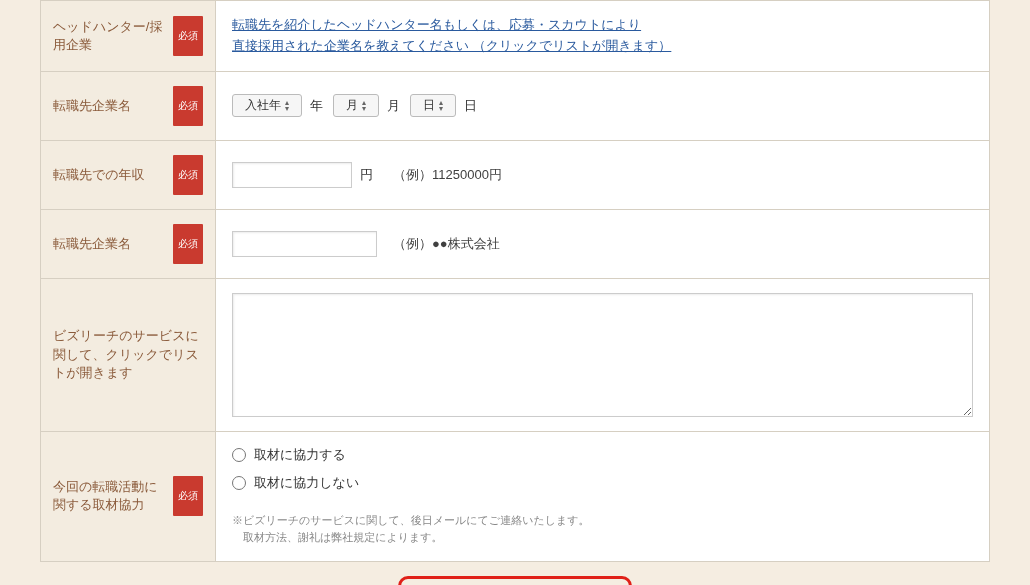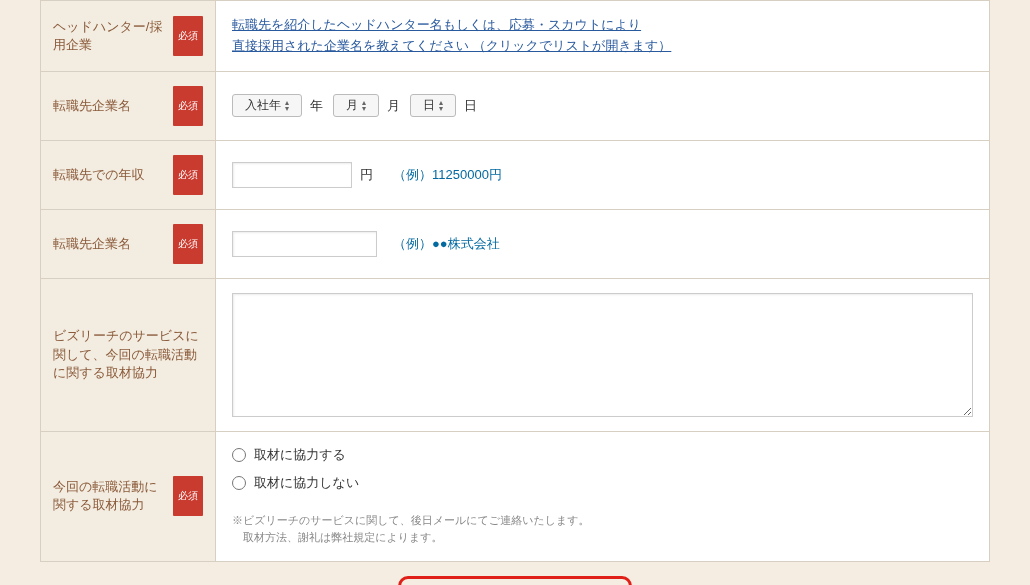--- a/index.html
+++ b/index.html
@@ -75,21 +75,21 @@
     .unit { margin: 0 4px 0 2px; }
     .text-input {
       border: 1px solid #ccc;
       padding: 5px 8px;
       width: 120px;
       height: 26px;
       box-shadow: inset 1px 1px 2px rgba(0,0,0,0.08);
       font-size: 13px;
     }
     .text-input.wider { width: 145px; }
-    .example { color: #0369a1; margin-left: 10px; }
+    .example { color: #404040; margin-left: 10px; }
     .textarea {
       border: 1px solid #ccc;
       width: 100%;
       height: 124px;
       box-shadow: inset 1px 1px 2px rgba(0,0,0,0.08);
       padding: 6px;
       font-size: 13px;
       font-family: inherit;
       resize: both;
     }
@@ -175,21 +175,21 @@
       <span class="required-badge">必須</span>
     </div>
     <div class="input-cell">
       <input class="text-input wider" type="text" style="">
       <span class="example">（例）●●株式会社</span>
     </div>
   </div>
 
   <div class="form-row">
     <div class="label-cell">
-      <span class="label-text">ビズリーチのサービスに関して、今回の転職活動に関する取材協力</span>
+      <span class="label-text">ビズリーチのサービスに関して、クリックでリストが開きます</span>
     </div>
     <div class="input-cell">
       <textarea class="textarea" style=""></textarea>
     </div>
   </div>
 
   <div class="form-row">
     <div class="label-cell">
       <span class="label-text">今回の転職活動に関する取材協力</span>
       <span class="required-badge">必須</span>

